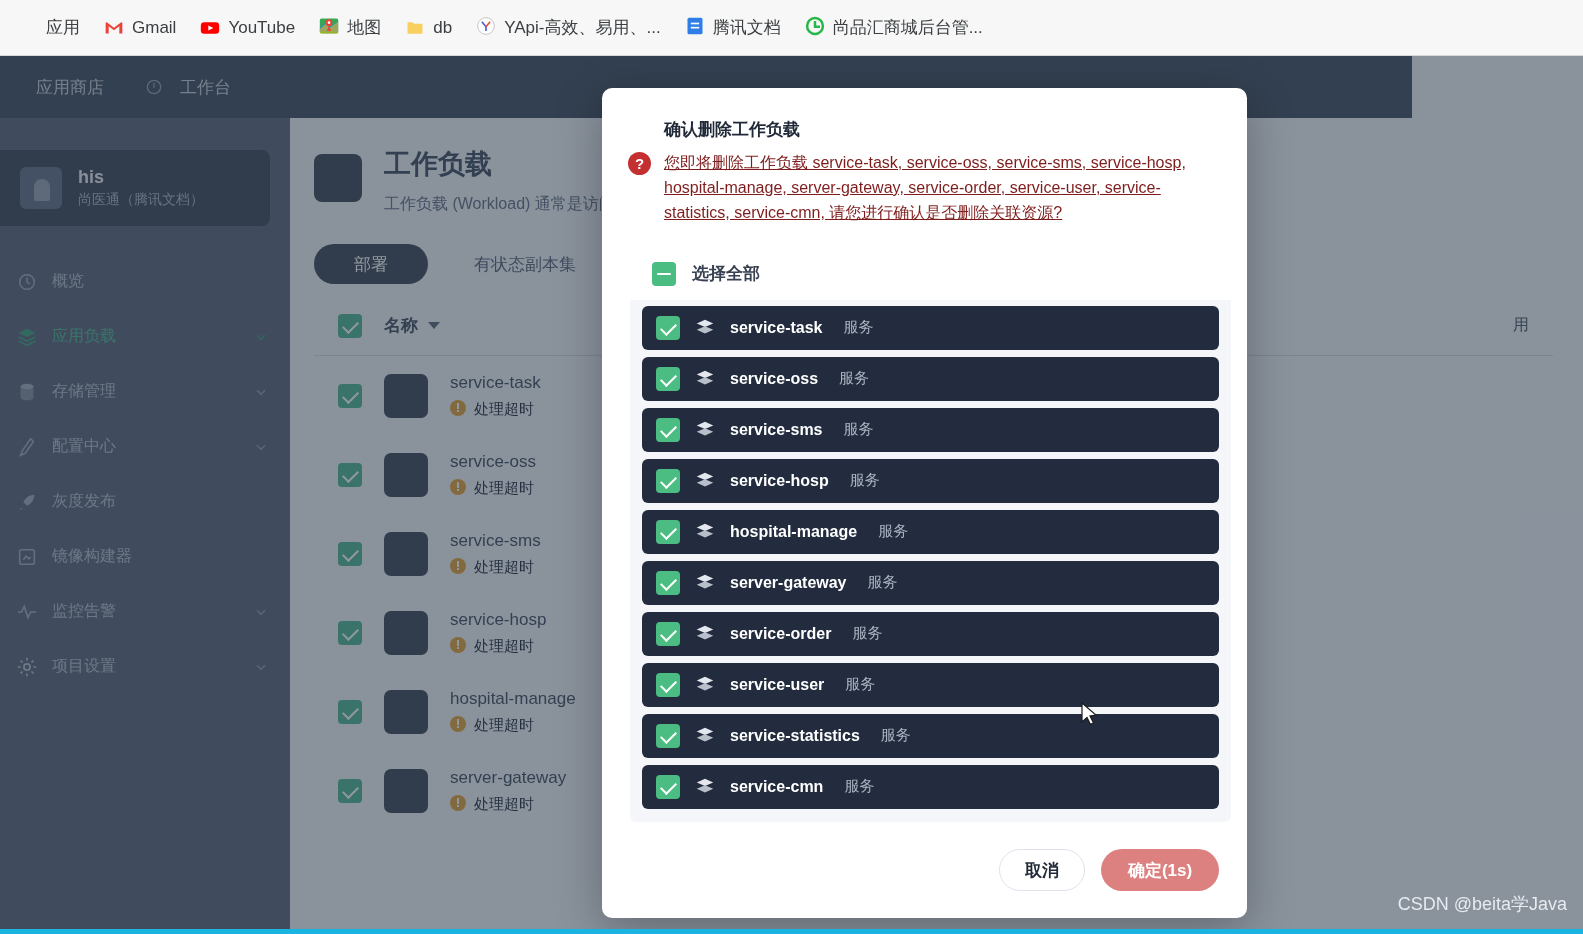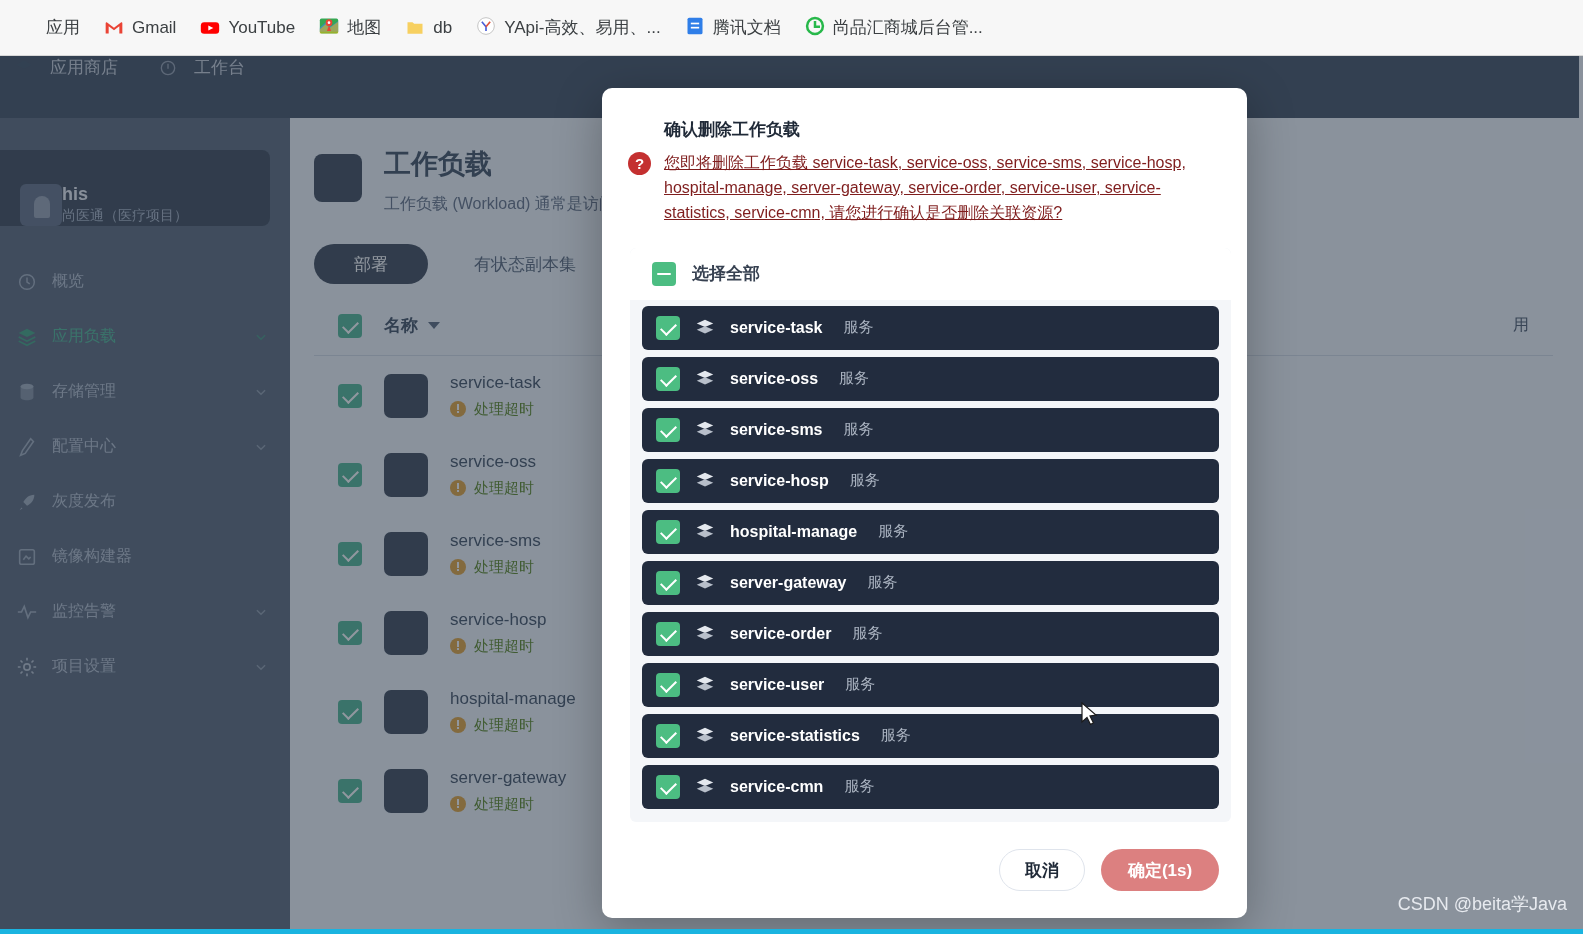--- a/index.html
+++ b/index.html
@@ -44,42 +44,42 @@
     overflow: hidden;
   }
   .dim-overlay {
     position: absolute; left: 0; top: 56px; width: 1583px; height: 878px;
     background: rgba(55,65,81,0.55);
     z-index: 30;
   }
 
   
   .app-topnav {
-    position: absolute; left: 0; top: 0; width: 1579px; height: 62px;
+    position: absolute; left: 0; top: 0; width: 1412px; height: 62px;
     background: #303e52;
-    display: flex; align-items: flex-start; padding-left: 14px; gap: 40px;
+    display: flex; align-items: center; gap: 40px;
   }
   .topnav-item { display: flex; align-items: center; gap: 16px; color: #c3cbd6; font-size: 17px; }
   .topnav-ico { width: 20px; height: 20px; display:block; }
   .ks-logo {
     position: absolute; left: 834px; top: 78px;
     display: flex; align-items: center; gap: 10px;
     font-size: 21px; font-weight: bold; color: #e6ebf1; letter-spacing: 1px;
   }
 
   
   .sidebar {
     position: absolute; left: 0; top: 62px; width: 290px; height: 812px;
     background: #4c5a6e;
   }
   .proj-card {
     margin: 32px 20px 0 0; margin-left: 0;
     width: 270px; height: 76px;
     background: #2b3748; border-radius: 0 8px 8px 0;
-    display: flex; align-items: flex-end; gap: 0; padding-left: 20px;
+    display: flex; align-items: center; gap: 16px; padding-left: 20px;
   }
   .proj-avatar {
     width: 42px; height: 42px; border-radius: 6px;
     background: #55637a; position: relative; flex: 0 0 42px;
   }
   .proj-avatar:after {
     content:""; position:absolute; left:14px; top:12px; width:16px; height:22px;
     background:#8e99ab; border-radius: 8px 8px 2px 2px;
   }
   .proj-name { font-size: 18px; font-weight: bold; color: #e8ecf2; line-height: 1.25; }
@@ -133,21 +133,21 @@
   .cb:after {
     content:""; position:absolute; left:8px; top:4px; width:7px; height:13px;
     border: solid #fff; border-width: 0 2.5px 2.5px 0; transform: rotate(45deg);
   }
   .t-head .colname { font-size: 17px; font-weight: bold; color: #2e3e52; display:flex; align-items:center; gap:10px;}
   .caret { width:0;height:0;border-left:6px solid transparent;border-right:6px solid transparent;border-top:7px solid #4a5a70;display:block;}
   .row-icon { width: 44px; height: 44px; border-radius: 7px; background: #2b3748; position: relative; flex:0 0 44px; }
   .row-icon:after{content:"";position:absolute;left:18px;top:-8px;width:32px;height:32px;border-radius:6px;background:#97a3b5;opacity:.6;z-index:-1;}
   .row-text { display: flex; flex-direction: column; gap: 7px; }
   .row-name { font-size: 17px; color: #2e3e52; }
-  .row-status { font-size: 15px; color: #4d7c0f; display: flex; align-items: center; gap: 8px; }
+  .row-status { font-size: 15px; color: #0f172a; display: flex; gap: 8px; }
   .warn-ico { width: 16px; height: 16px; border-radius: 50%; background: #e09b28; position: relative; flex:0 0 16px;}
   .warn-ico:after{content:"";position:absolute;left:7px;top:3px;width:2px;height:6px;background:#fff;}
   .warn-ico:before{content:"";position:absolute;left:7px;top:10px;width:2px;height:2px;background:#fff;}
   .t-right-col { margin-left: auto; font-size: 16px; color: #3c4a5e; }
 
   
   .modal {
     position: absolute; left: 602px; top: 88px; width: 645px; height: 830px;
     background: #fff; border-radius: 10px;
     box-shadow: 0 12px 48px rgba(0,0,0,.28);
@@ -347,21 +347,21 @@
           <path d="M14 4l8 6-6 7z" fill="#3aa27f"></path>
         </svg>
       <span>KUBESPHERE</span>
     </div>
 
     <div class="sidebar">
       <div class="proj-card">
         <div class="proj-avatar"></div>
         <div>
           <div class="proj-name">his</div>
-          <div class="proj-sub">尚医通（医疗项目）</div>
+          <div class="proj-sub">尚医通（腾讯文档）</div>
         </div>
       </div>
 
       <div class="menu">
         <div class="menu-item">
           <span class="mi-ico"><svg width="22" height="22" viewBox="0 0 24 24">
                 <circle cx="12" cy="12" r="8" fill="none" stroke="#9aa6b6" stroke-width="1.6"></circle>
                 <path d="M12 7v5l3 2" stroke="#9aa6b6" stroke-width="1.6" fill="none"></path>
               </svg></span>
           <span class="mi-label">概览</span>

